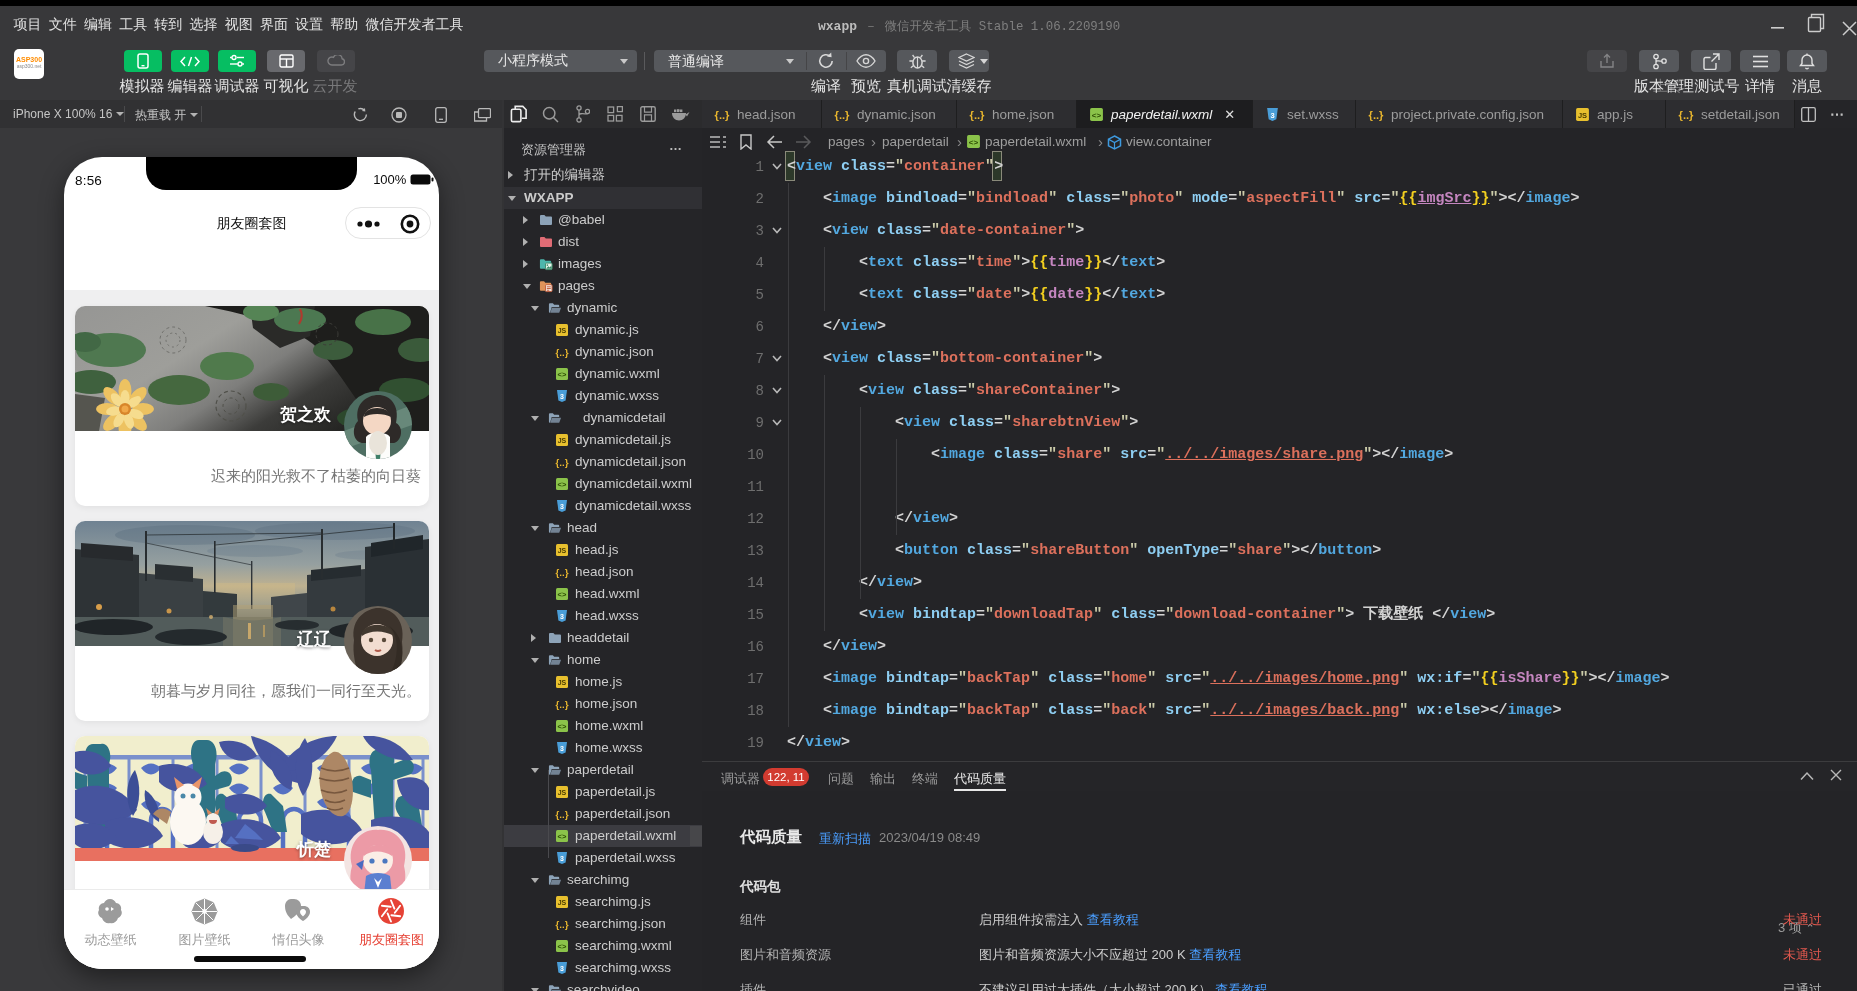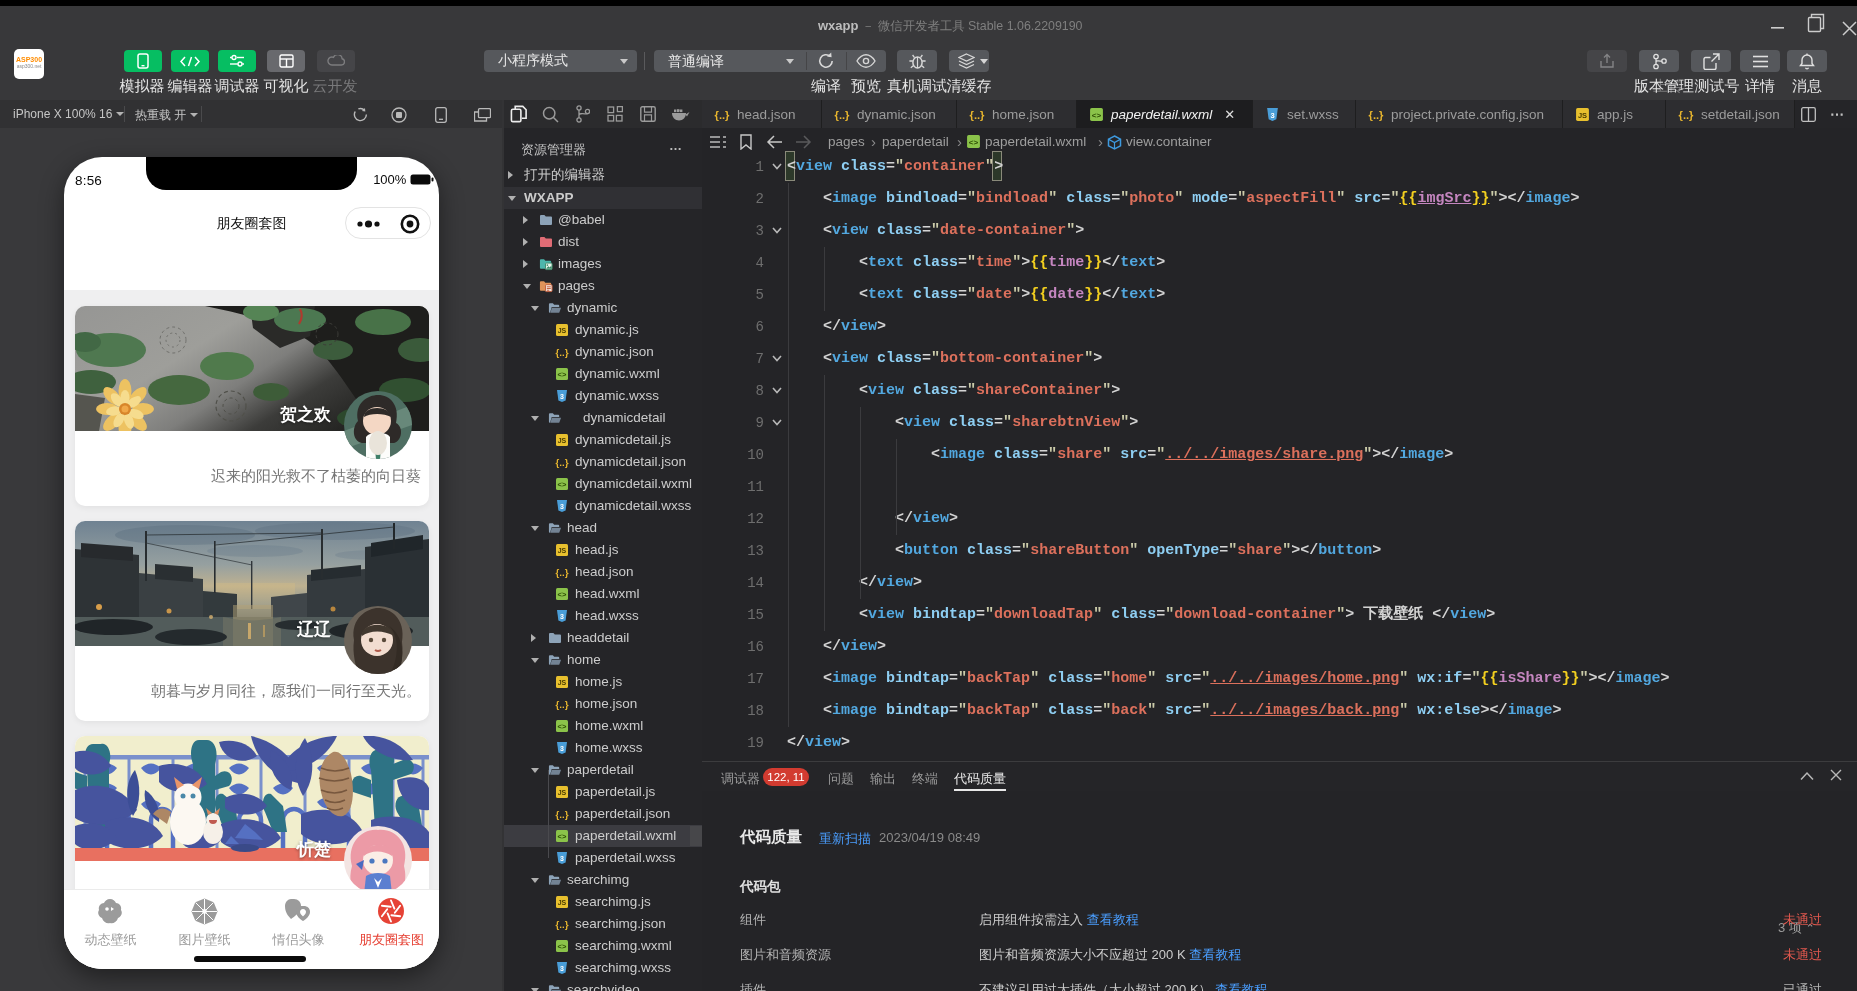--- a/index.html
+++ b/index.html
@@ -5,21 +5,21 @@
 * { margin:0; padding:0; box-sizing:border-box; }
 html,body { width:1857px; height:991px; overflow:hidden; background:#333335; font-family:"Liberation Sans", sans-serif; }
 #app { position:relative; width:1857px; height:991px; }
 .abs { position:absolute; }
 
 
 #blackstrip { left:0; top:0; width:1857px; height:6px; background:#000; }
 #titlebar { left:0; top:6px; width:1857px; height:38px; background:#38383a; }
 #menus { left:10px; top:0; height:38px; display:flex; align-items:center; gap:0; }
 #menus span { color:#e2e2e2; font-size:14px; padding:0 3.6px; white-space:nowrap; }
-#wintitle { top:12px; left:818px; width:400px; font-size:13px; color:#9a9a9a; }
+#wintitle { top:12px; left:818px; width:400px; font-size:13px; color:#9a9a9a;font-family:Liberation Mono, monospace; }
 #wintitle b { color:#bdbdbd; font-weight:bold; }
 
 
 #toolbar { left:0; top:44px; width:1857px; height:56px; background:#38383a; }
 #applogo { left:14px; top:5px; width:30px; height:30px; background:#fff; border-radius:5px; overflow:hidden; }
 .tbtn { top:6px; width:38px; height:22px; border-radius:4px; display:flex; align-items:center; justify-content:center; }
 .tlabel { top:33px; font-size:15px; color:#e4e4e4; text-align:center; width:70px; transform:translateX(-35px); white-space:nowrap; }
 .tlabel.dim { color:#79797b; }
 .green { background:#06be62; }
 .gray { background:#68696d; }
@@ -90,20 +90,33 @@
 #ptabs2 { position:absolute; left:0; top:661px; width:1155px; height:30px; border-top:1px solid #3c3c3e; background:#252528; }
 #ptabs2 span { position:absolute; top:8px; font-size:13px; color:#9a9a9a; white-space:nowrap; }
 #pbody { position:absolute; left:0; top:661px; width:1155px; height:300px; }
 .blue { color:#4a9eff; }
 </style>
 </head>
 <body>
 <div id="app">
 <div class="abs" id="blackstrip"></div>
 <div class="abs" id="titlebar">
+  <div class="abs" id="menus">
+    <span>项目</span>
+        <span>文件</span>
+        <span>编辑</span>
+        <span>工具</span>
+        <span>转到</span>
+        <span>选择</span>
+        <span>视图</span>
+        <span>界面</span>
+        <span>设置</span>
+        <span>帮助</span>
+        <span>微信开发者工具</span>
+  </div>
   <div class="abs" id="wintitle"><b>wxapp</b> <span style="color:#7f7f7f;font-size:12.4px;">－ 微信开发者工具 Stable 1.06.2209190</span></div>
   <svg class="abs" style="left:1766px; top:0" width="91" height="38" viewBox="0 0 91 38">
     <rect x="5" y="21" width="13" height="1.6" fill="#cccccc"></rect>
     <rect x="42.5" y="11.5" width="12" height="14" rx="1" fill="none" stroke="#cccccc" stroke-width="1.4"></rect>
     <path d="M45.5 11.5 v-3 h12 v14 h-3" fill="none" stroke="#cccccc" stroke-width="1.4"></path>
     <path d="M77 16 l13 13 M90 16 l-13 13" stroke="#cccccc" stroke-width="1.5"></path>
   </svg>
 </div>
 <div class="abs" id="toolbar">
   <div class="abs" id="applogo">
@@ -388,21 +401,21 @@
           <ellipse cx="116" cy="116" rx="36" ry="8" fill="#242a2d"></ellipse>
           <ellipse cx="296" cy="110" rx="42" ry="9" fill="#202528"></ellipse>
           <ellipse cx="222" cy="104" rx="22" ry="5" fill="#272d30"></ellipse>
           <circle cx="24" cy="86" r="3" fill="#e2a44c" opacity="0.95"></circle>
                 <circle cx="94" cy="90" r="2.5" fill="#e2a44c" opacity="0.85"></circle>
                 <circle cx="258" cy="88" r="2.5" fill="#d0943e" opacity="0.85"></circle>
                 <circle cx="136" cy="96" r="2" fill="#d8b270" opacity="0.8"></circle>
           <rect x="173" y="102" width="3" height="16" fill="#d6b06c" opacity="0.85"></rect>
           <rect x="188" y="104" width="2" height="12" fill="#c8a260" opacity="0.7"></rect>
         </svg></div>
-        <div class="pname" style="top:97px;">辽辽</div>
+        <div class="pname" style="top:107px;">辽辽</div>
         <div class="pavatar" style="top:85px;"><svg width="68" height="68" viewBox="0 0 68 68">
                 <rect width="68" height="68" fill="#6a6258"></rect>
                 <path d="M10 34 C6 12 24 2 34 2 C46 2 62 12 58 36 C60 52 56 62 52 68 L14 68 C12 60 8 48 10 34 z" fill="#3c332c"></path>
                 <circle cx="33" cy="34" r="16" fill="#f2ddd0"></circle>
                 <path d="M18 30 C16 16 48 14 50 30 C40 24 26 24 18 30 z" fill="#41382f"></path>
                 <circle cx="27" cy="34" r="2.2" fill="#5a4a3a"></circle>
                 <circle cx="40" cy="34" r="2.2" fill="#5a4a3a"></circle>
                 <path d="M31 44 q3 2 6 0" stroke="#b05a4a" stroke-width="2" fill="none"></path>
                 <path d="M45 20 C56 30 54 52 48 64 L56 64 C60 50 60 30 45 20 z" fill="#332b24"></path>
               </svg></div>

